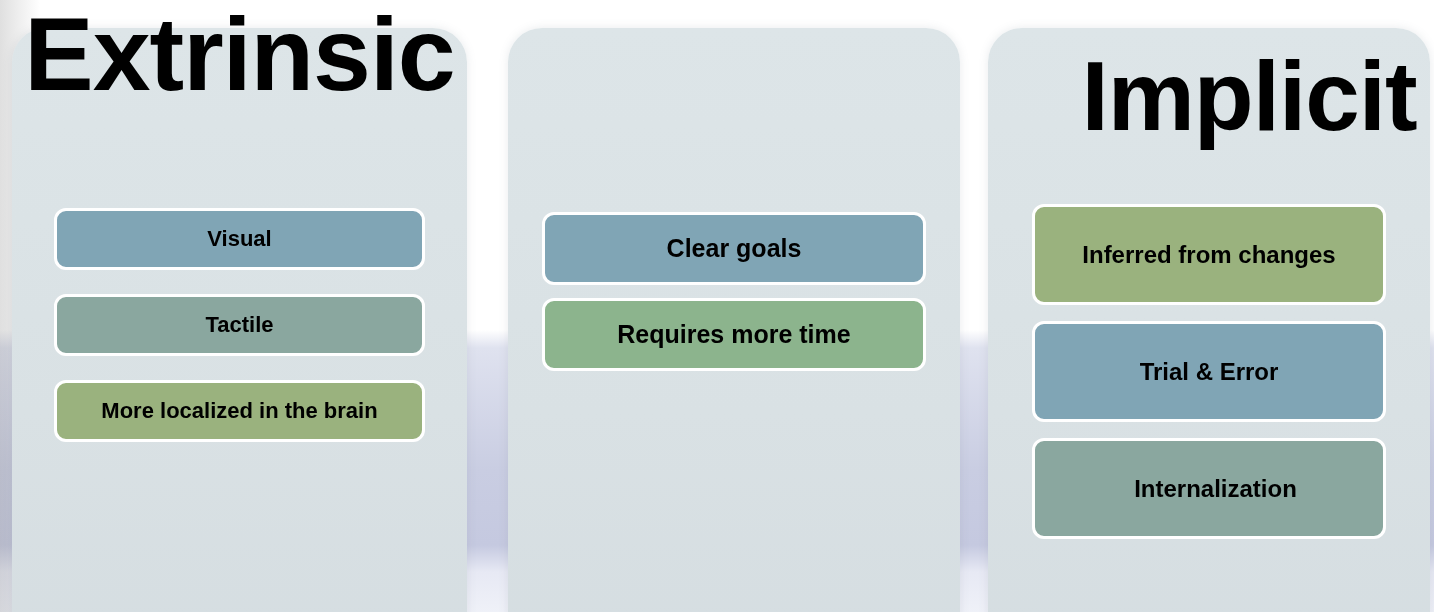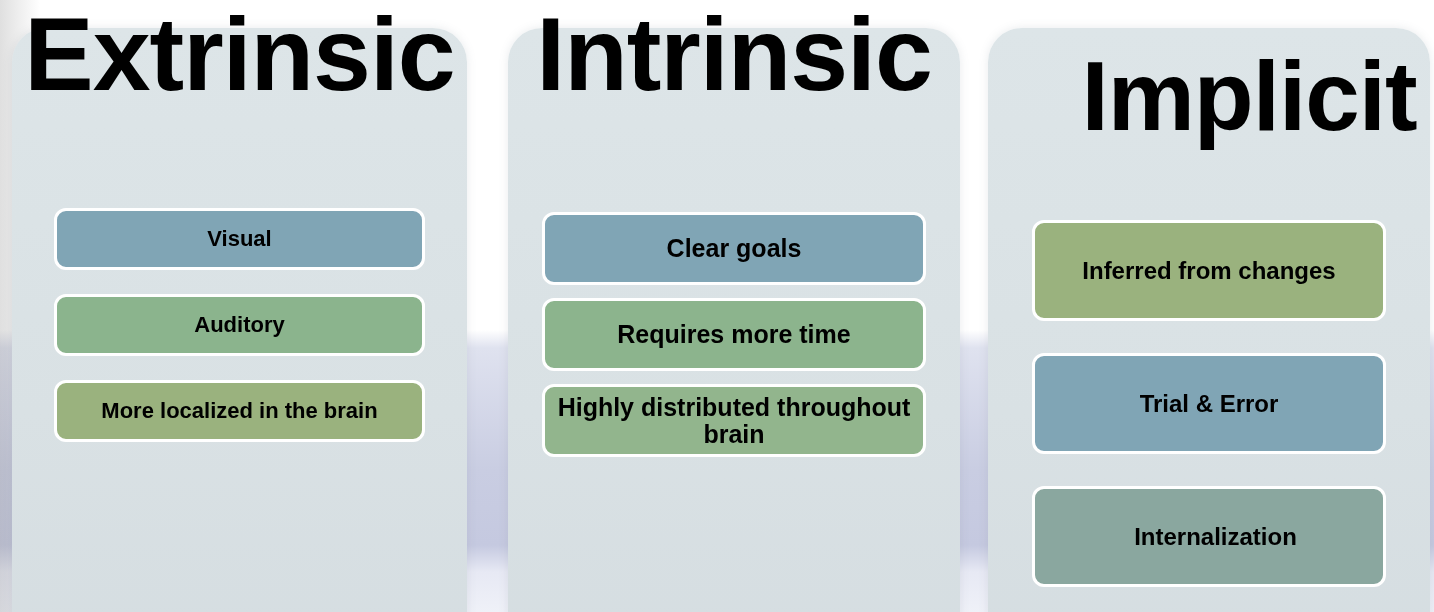--- a/index.html
+++ b/index.html
@@ -96,44 +96,42 @@
     align-items: center;
     justify-content: center;
     text-align: center;
     font-weight: bold;
     color: #000000;
     line-height: 1.05;
     padding: 4px 8px;
   }
   .c1 .item { height: 62px; font-size: 22px; }
   .c2 .item { height: 73px; font-size: 25px; }
-  .c3 .item { height: 101px; font-size: 24px; margin-top: 16px; }
+  .c3 .item { height: 101px; font-size: 24px; }
 </style>
 </head>
 <body>
 
 <div id="backdrop"></div>
 
 <div id="board">
 
   <div class="panel c1">
     <div class="panel-title">Extrinsic</div>
     <div class="items">
       <div class="item" style="background-color: rgb(128, 165, 181);">Visual</div>
-      <div class="item" style="background-color: rgb(139, 180, 141);">Auditory</div>
+      <div class="item" style="background-color: rgb(138, 167, 159);">Tactile</div>
       <div class="item" style="background-color: rgb(154, 178, 126);">More localized in the brain</div>
     </div>
   </div>
 
   <div class="panel c2">
-    <div class="panel-title">Intrinsic</div>
     <div class="items">
       <div class="item" style="background-color: rgb(128, 165, 181);">Clear goals</div>
       <div class="item" style="background-color: rgb(140, 180, 141);">Requires more time</div>
-      <div class="item" style="background-color: rgb(146, 181, 141);">Highly distributed throughout brain</div>
     </div>
   </div>
 
   <div class="panel c3">
     <div class="panel-title">Implicit</div>
     <div class="items">
       <div class="item" style="background-color: rgb(154, 178, 126);">Inferred from changes</div>
       <div class="item" style="background-color: rgb(128, 165, 181);">Trial &amp; Error</div>
       <div class="item" style="background-color: rgb(138, 167, 159); padding-left: 21px;">Internalization</div>
     </div>

